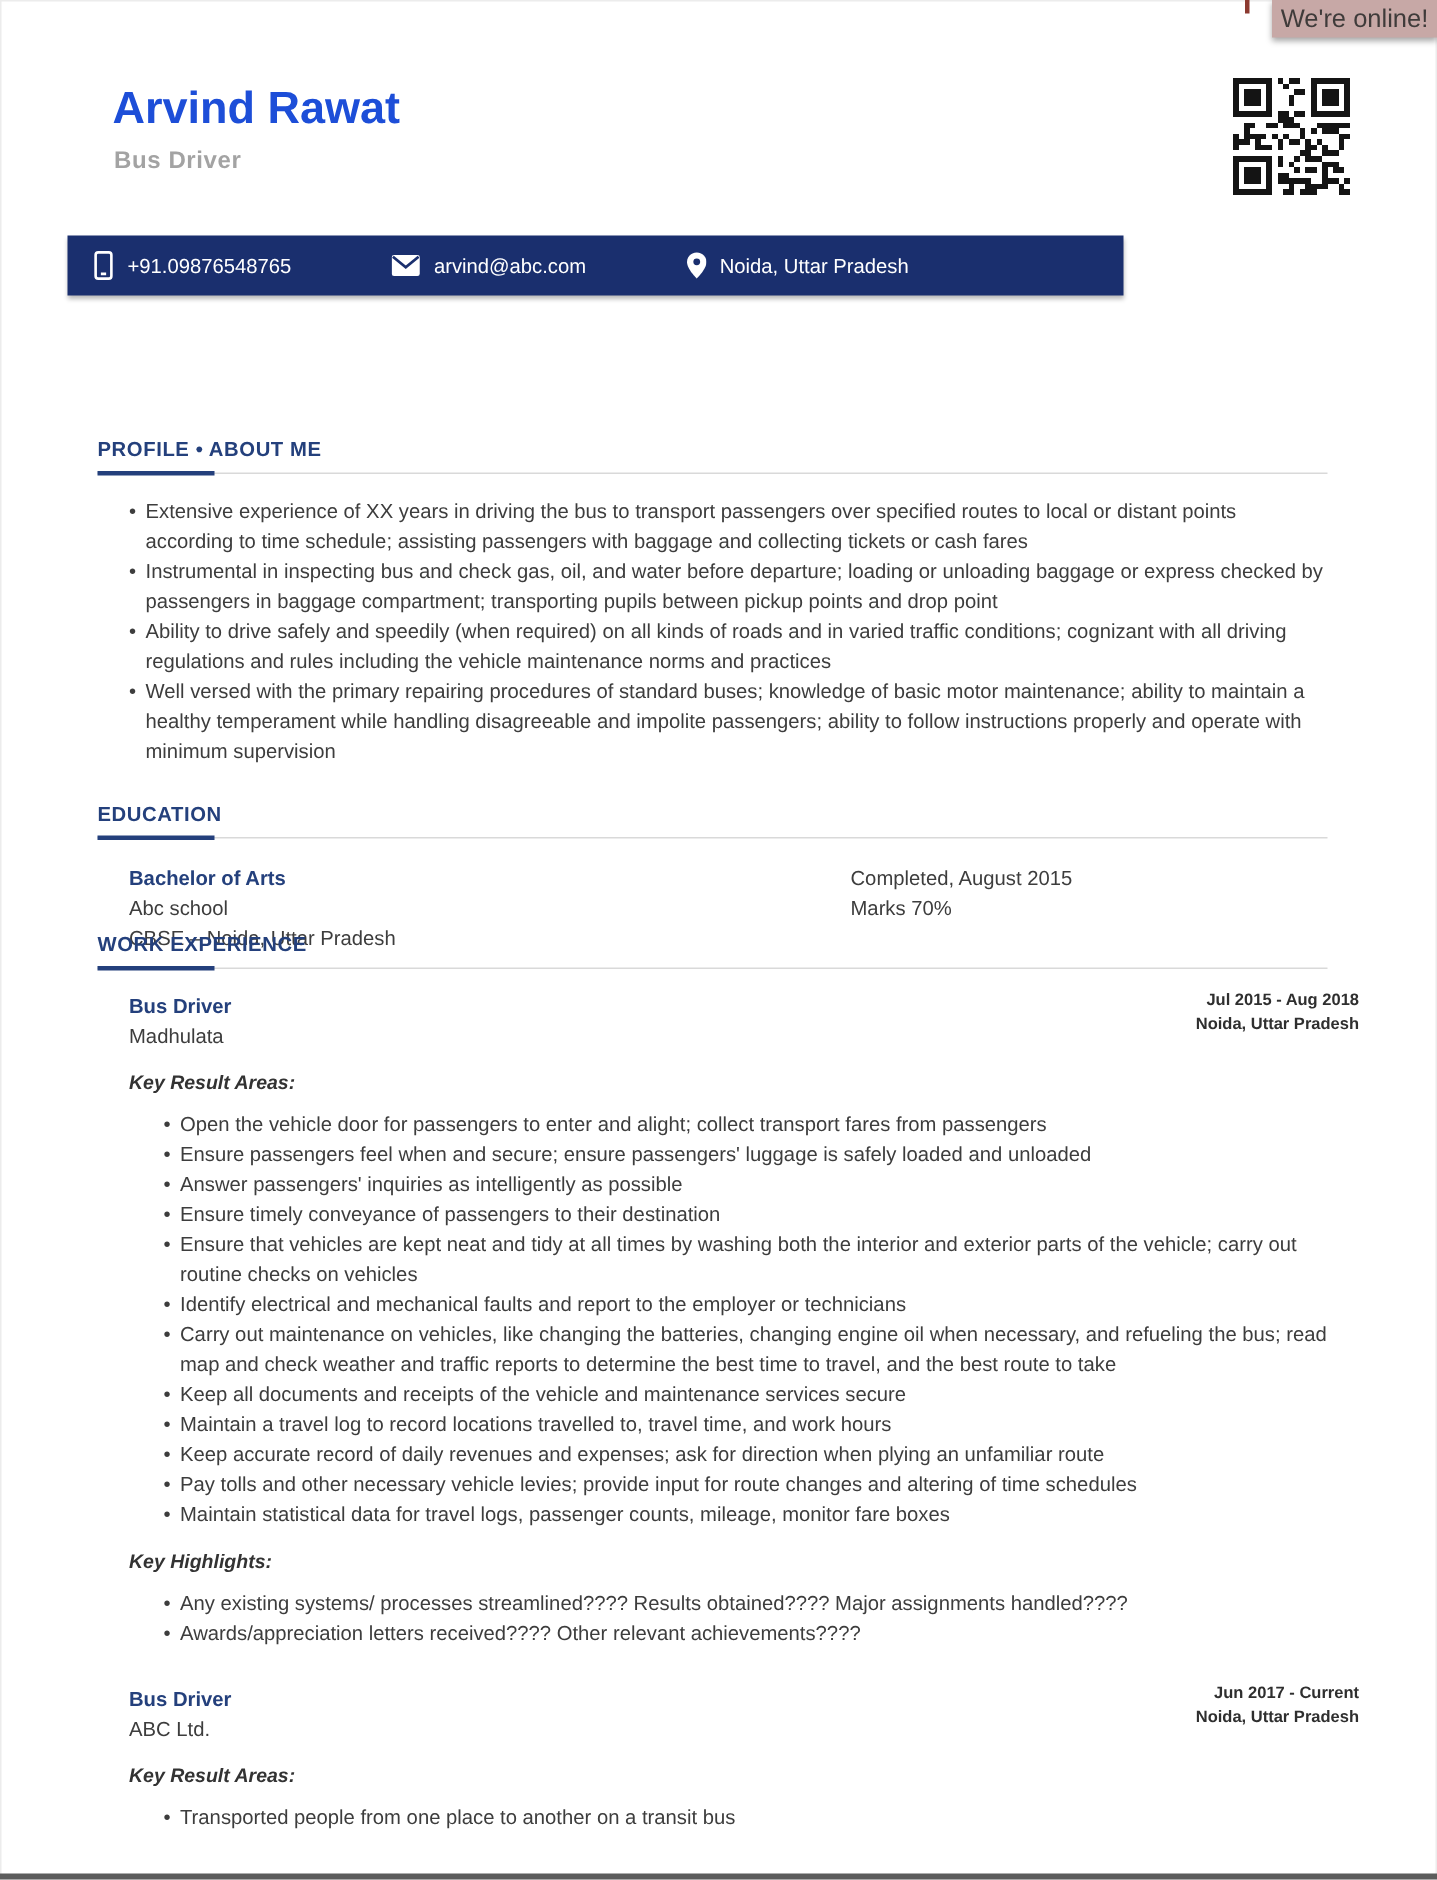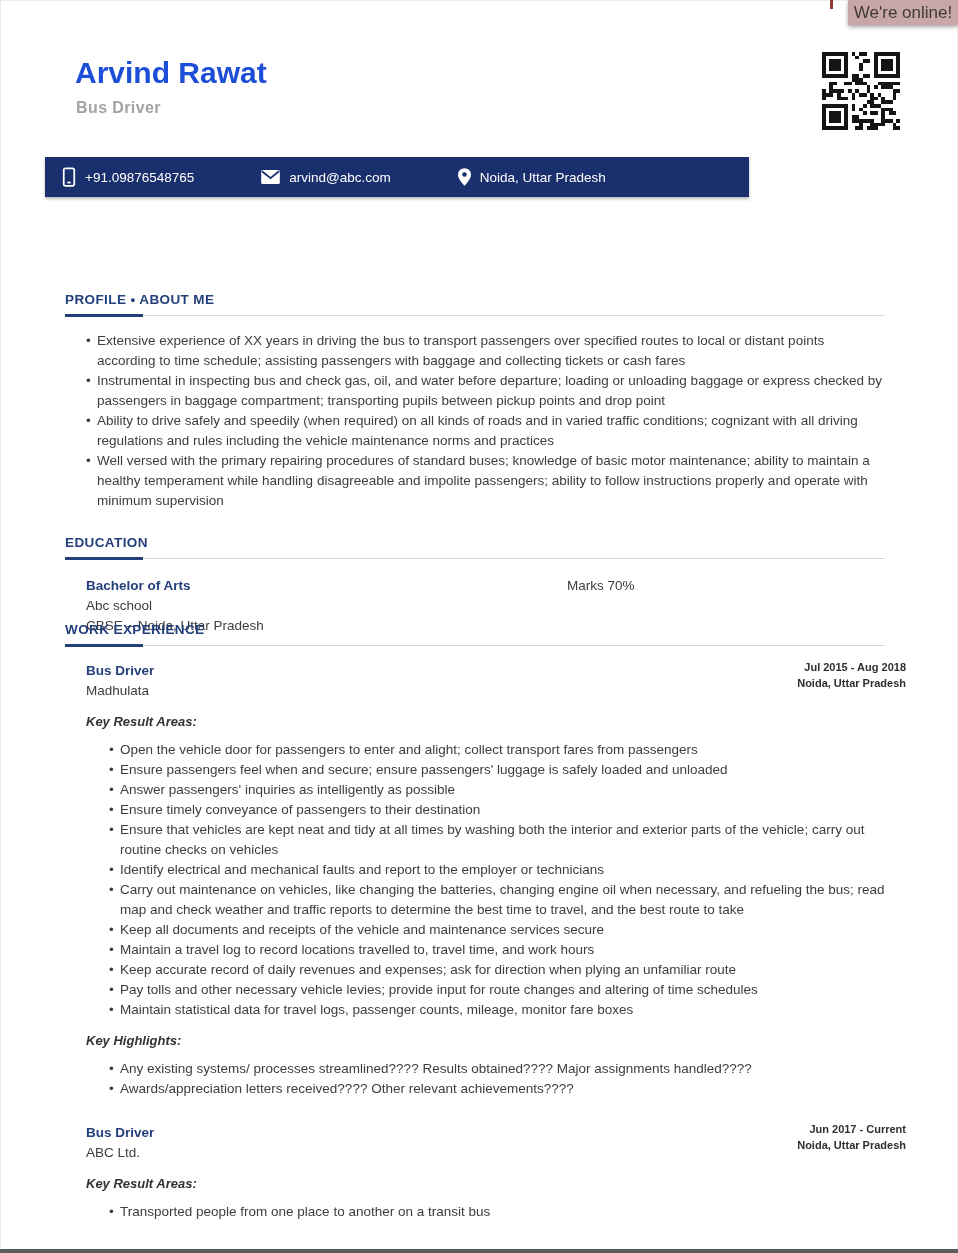--- a/index.html
+++ b/index.html
@@ -268,20 +268,21 @@
         <div class="gray"></div>
         <div class="navy"></div>
       </div>
     <div class="edu-row">
       <div class="edu-left">
         <div class="edu-degree">Bachelor of Arts</div>
         <div>Abc school</div>
         <div>CBSE – Noida, Uttar Pradesh</div>
       </div>
       <div class="edu-right">
+        <div>Completed, August 2015</div>
         <div>Marks 70%</div>
       </div>
     </div>
   </div>
 
   <div class="section" id="work-section">
     <div class="section-heading">WORK EXPERIENCE</div>
     <div class="rule">
         <div class="gray"></div>
         <div class="navy"></div>

